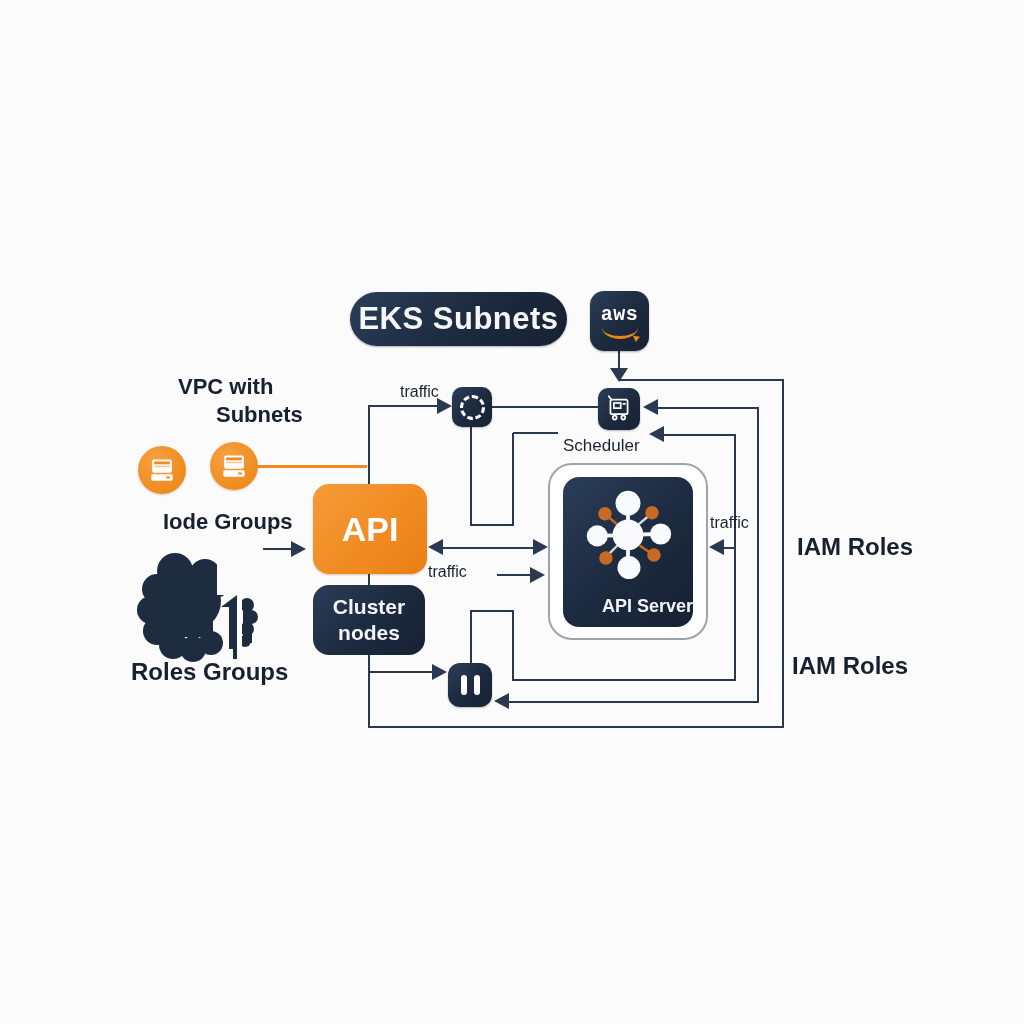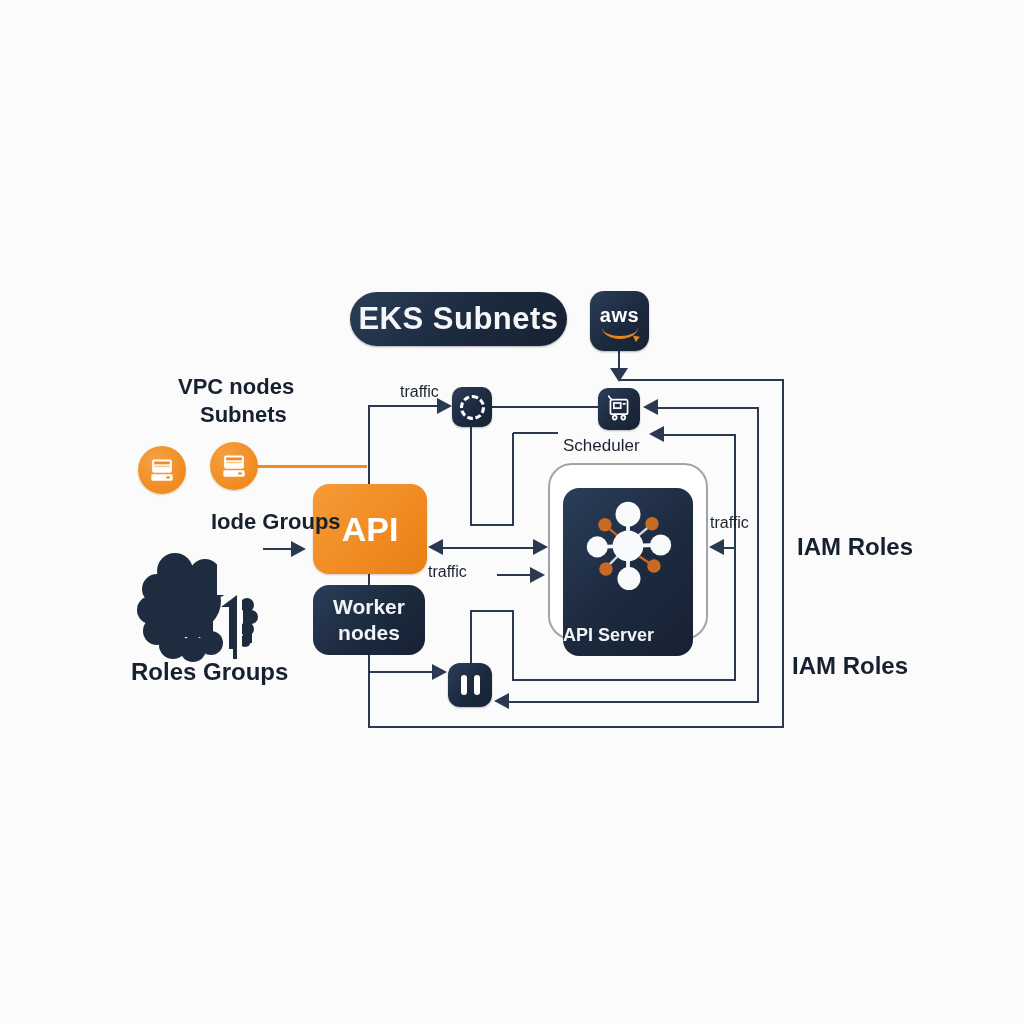--- a/index.html
+++ b/index.html
@@ -23,20 +23,21 @@
   .pill{
     left:350px;top:292px;width:217px;height:54px;border-radius:28px;
     display:flex;align-items:center;justify-content:center;
     color:#f4f6f8;font-size:31px;font-weight:bold;letter-spacing:.5px;
     box-shadow:0 1px 2px rgba(20,30,45,.35);
   }
   .aws-badge{
     left:590px;top:291px;width:59px;height:60px;border-radius:14px;
     display:flex;flex-direction:column;align-items:center;justify-content:center;
     box-shadow:0 1px 2px rgba(20,30,45,.35);
+    font-family:Liberation Mono, monospace;
   }
   .aws-text{color:#fff;font-size:20px;font-weight:bold;line-height:1;margin-top:2px;letter-spacing:.5px;}
   .aws-smile{width:36px;height:10px;border-bottom:3px solid #e8861a;border-radius:0 0 55% 55%/0 0 100% 100%;margin-top:1px;position:relative;}
   .aws-smile::after{content:"";position:absolute;right:-2px;bottom:-5px;width:0;height:0;
     border-left:6px solid #e8861a;border-top:4px solid transparent;border-bottom:3px solid transparent;transform:rotate(-25deg);}
   .icon-sq{border-radius:10px;display:flex;align-items:center;justify-content:center;box-shadow:0 1px 2px rgba(20,30,45,.3);}
   .spinner-glyph{width:19px;height:19px;border:3.5px dashed #fff;border-radius:50%;}
   .pause-bars{display:flex;gap:7px;}
   .pause-bars div{width:6px;height:20px;background:#fff;border-radius:3px;}
   .api-box{
@@ -48,22 +49,22 @@
   .worker-box{
     left:313px;top:585px;width:112px;height:70px;border-radius:16px;
     display:flex;align-items:center;justify-content:center;text-align:center;
     color:#f2f4f7;font-size:21px;font-weight:600;line-height:1.25;padding:2px 10px;box-sizing:border-box;
   }
   .apisrv-outer{
     left:548px;top:463px;width:160px;height:177px;border-radius:24px;
     background:#fff;border:2px solid #9ea4ac;box-sizing:border-box;
   }
   .apisrv-inner{
-    left:563px;top:477px;width:130px;height:168px;border-radius:16px;
-    display:flex;flex-direction:column;align-items:flex-start;justify-content:flex-end;margin-top:11px;
+    left:563px;top:477px;width:130px;height:150px;border-radius:16px;
+    display:flex;flex-direction:column;align-items:flex-end;justify-content:flex-end;
   }
   .apisrv-label{color:#f2f4f7;font-size:18px;font-weight:600;padding-bottom:10px;}
   .hub-svg{position:absolute;top:8px;left:17px;}
   .oc{position:absolute;width:48px;height:48px;border-radius:50%;
     background:radial-gradient(circle at 35% 30%,#f6a044,#ef8c1e 70%);
     display:flex;align-items:center;justify-content:center;box-shadow:0 1px 2px rgba(120,70,10,.25);}
   .lbl{position:absolute;white-space:nowrap;}
   .lbl-sm{font-size:16px;color:#1a2330;}
   .lbl-md{font-size:22px;font-weight:600;color:#17202e;}
   .lbl-lg{font-size:24px;font-weight:600;color:#17202e;}
@@ -148,21 +149,21 @@
       <circle cx="26" cy="31" r="2.3"></circle>
     </g>
   </svg>
 </div>
 
 <div class="abs api-box">
   <span>API</span>
 </div>
 
 <div class="abs navy worker-box">
-  <span>Worker nodes</span>
+  <span>Cluster nodes</span>
 </div>
 
 <div class="abs apisrv-outer"></div>
 <div class="abs navy apisrv-inner">
   <svg class="hub-svg" width="96" height="96" viewBox="0 0 100 100">
     <g stroke="#f4f6f8" stroke-width="4">
       <line x1="50" y1="52" x2="50" y2="22"></line>
       <line x1="50" y1="52" x2="50" y2="84"></line>
       <line x1="50" y1="52" x2="21" y2="53"></line>
       <line x1="50" y1="52" x2="81" y2="51"></line>
@@ -230,25 +231,25 @@
     <rect x="110" y="58" width="9" height="40"></rect>
     <circle cx="114" cy="60" r="7"></circle>
       <circle cx="118" cy="72" r="7"></circle>
     <circle cx="114" cy="84" r="7"></circle>
       <circle cx="112" cy="96" r="6"></circle>
   </g>
   <rect x="105" y="52" width="4" height="54" fill="#fbfbfb"></rect>
   <rect x="100" y="90" width="4" height="24" fill="#1e2c40"></rect>
 </svg>
 
-<div class="lbl lbl-md" style="left:178px;top:374px;">VPC nodes</div>
-<div class="lbl lbl-md" style="left:200px;top:402px;text-align:right;">Subnets</div>
+<div class="lbl lbl-md" style="left:178px;top:374px;">VPC with</div>
+<div class="lbl lbl-md" style="left:216px;top:402px;text-align:right;">Subnets</div>
 
 <div class="lbl lbl-sm" style="left:400px;top:383px;">traffic</div>
 <div class="lbl lbl-sm" style="left:563px;top:436px;font-size:17px;">Scheduler</div>
 <div class="lbl lbl-sm" style="left:428px;top:563px;">traffic</div>
 <div class="lbl lbl-sm" style="left:710px;top:514px;">traffic</div>
 
 <div class="lbl lbl-lg" style="left:797px;top:533px;">IAM Roles</div>
 <div class="lbl lbl-lg" style="left:792px;top:652px;">IAM Roles</div>
 
-<div class="lbl lbl-md" style="left:163px;top:509px;margin-left:48px;">Iode Groups</div>
+<div class="lbl lbl-md" style="left:163px;top:509px;">Iode Groups</div>
 <div class="lbl lbl-lg" style="left:131px;top:658px;">Roles Groups</div>
 
 </body></html>

